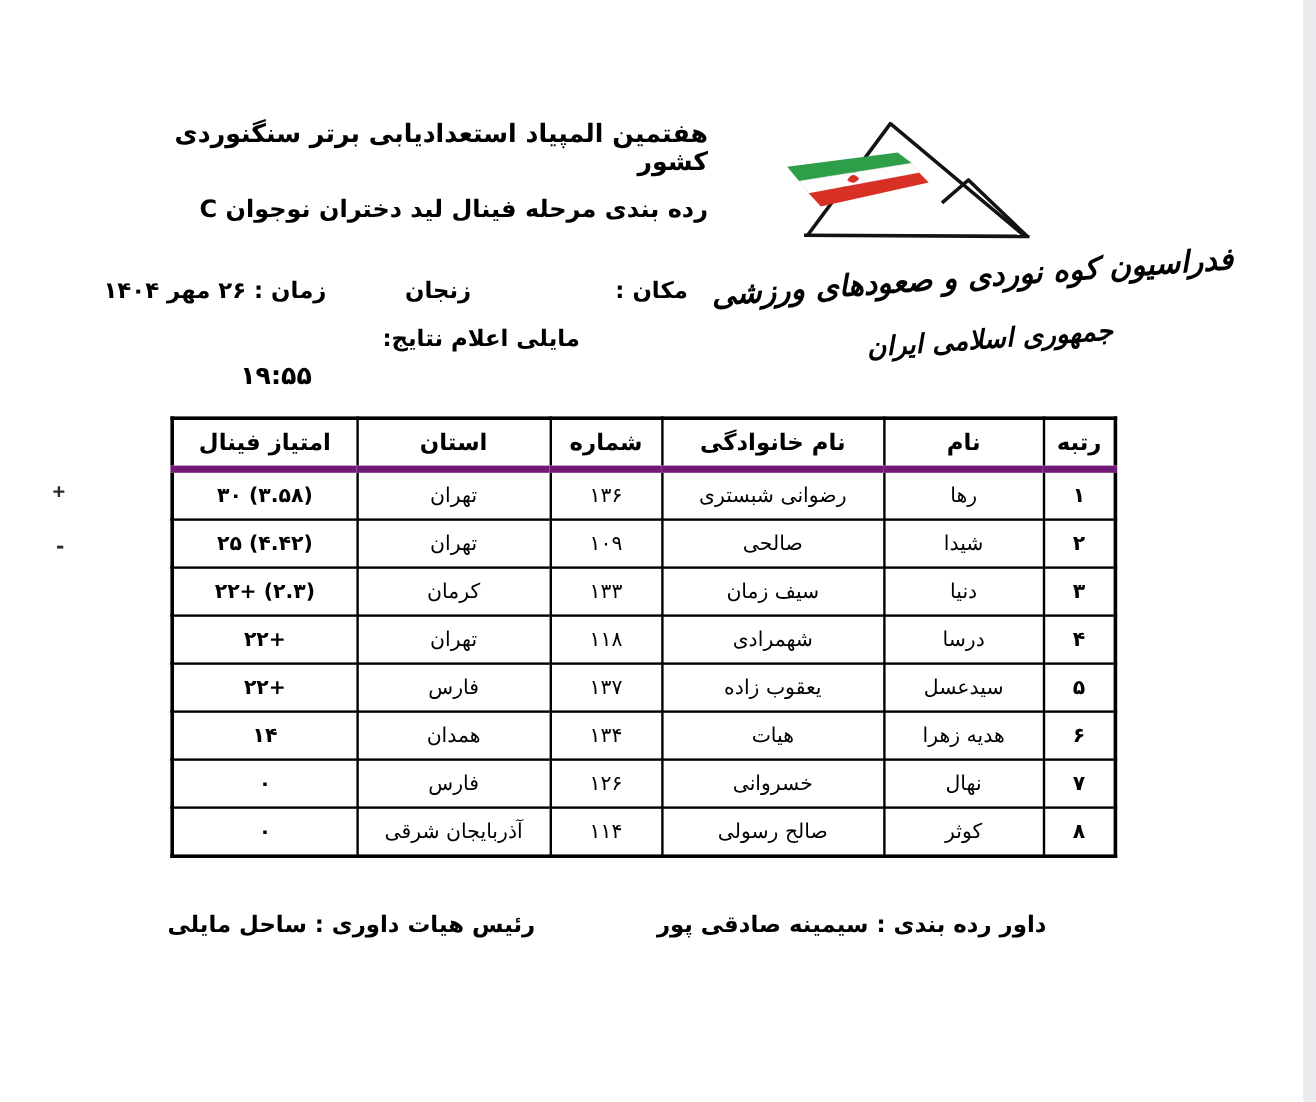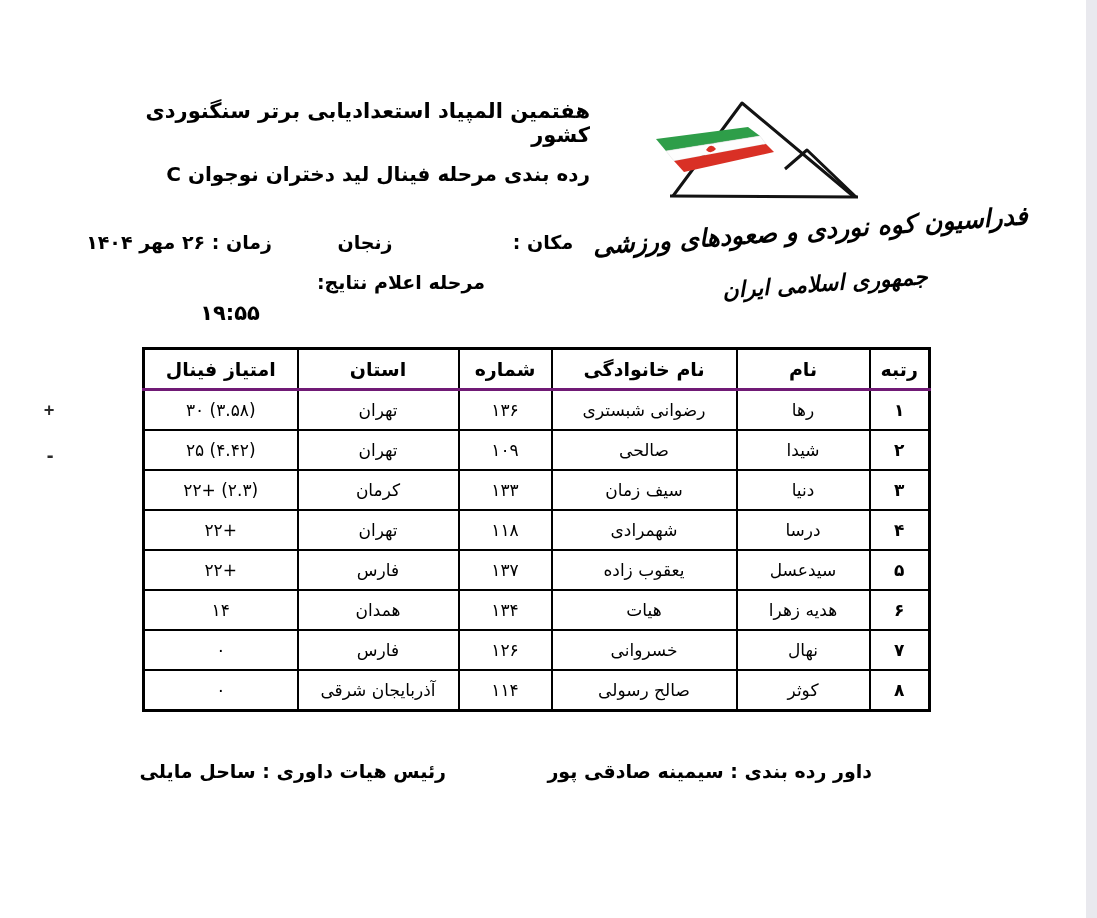--- a/index.html
+++ b/index.html
@@ -43,24 +43,24 @@
   .mark-minus { left:45px; top:448px; }
 
   
   table.results { position:absolute; left:142px; top:347px; border-collapse:collapse;
                   direction:rtl; table-layout:fixed; background:#fff;
                   border:3px solid #000; }
   table.results th, table.results td {
     border:2px solid #000; text-align:center; vertical-align:middle;
     padding:0; overflow:hidden; white-space:nowrap;
   }
-  table.results thead th { height:38px; font-size:19px; font-weight:bold; border-bottom:3px solid #701a75; }
+  table.results thead th { height:38px; font-size:19px; font-weight:bold; border-bottom:6px solid #701a75; }
   table.results td { height:38px; font-size:17px; }
   td.c-rank  { font-weight:bold; font-size:18px; }
-  td.c-score { font-weight:normal; font-size:18px; direction:ltr; }
+  td.c-score { font-weight:bold; font-size:18px; direction:ltr; }
 
   
   .foot { font-weight:bold; font-size:19px; direction:rtl; white-space:nowrap; text-align:center; }
   .judge { left:568px; top:760px; width:304px; }
   .jury  { left:198px; top:760px; width:248px; }
 </style>
 </head>
 <body>
 
 <div class="abs edge-strip"></div>
@@ -80,21 +80,21 @@
     <polygon points="24,68 116,51 124,59 34,79" fill="#d93025"></polygon>
     <path d="M56,57 q5,-8 10,-1 q-5,6 -10,1 Z" fill="#d93025"></path>
   </svg>
   <div class="org1">فدراسیون کوه نوردی و صعودهای ورزشی</div>
   <div class="org2">جمهوری اسلامی ایران</div>
 </div>
 
 <div class="abs info makan">مکان :</div>
 <div class="abs info zanjan">زنجان</div>
 <div class="abs info dtime">زمان : ۲۶ مهر ۱۴۰۴</div>
-<div class="abs info reslbl">مرحله اعلام نتایج:</div>
+<div class="abs info reslbl">مایلی اعلام نتایج:</div>
 <div class="abs info restime">۱۹:۵۵</div>
 
 <div class="mark mark-plus">+</div>
 <div class="mark mark-minus">-</div>
 
 <table class="results" dir="rtl">
   <colgroup>
     <col style="width:60px">
       <col style="width:133px">
       <col style="width:185px">

